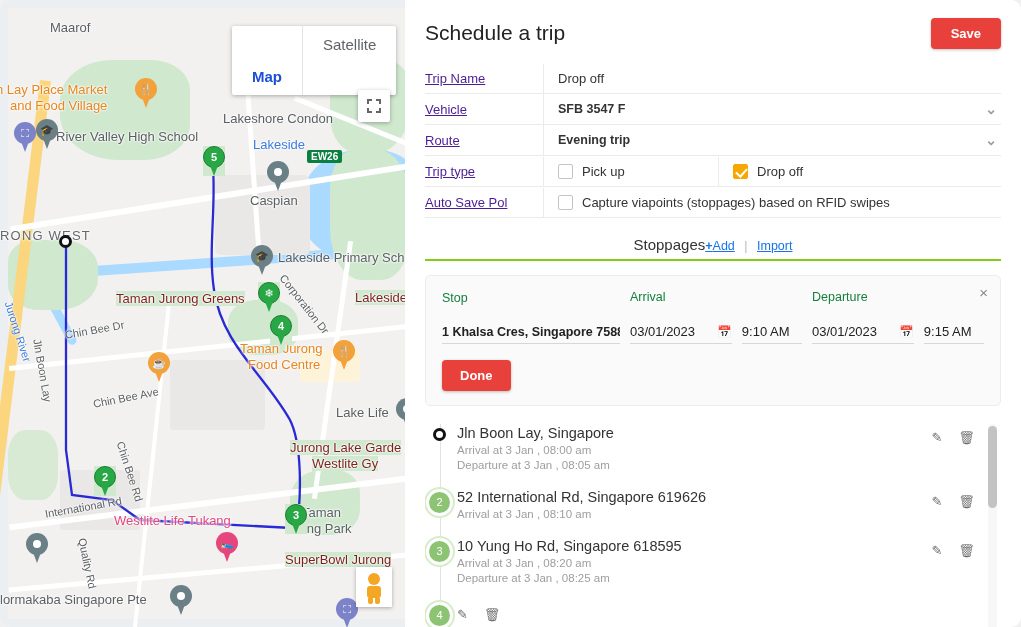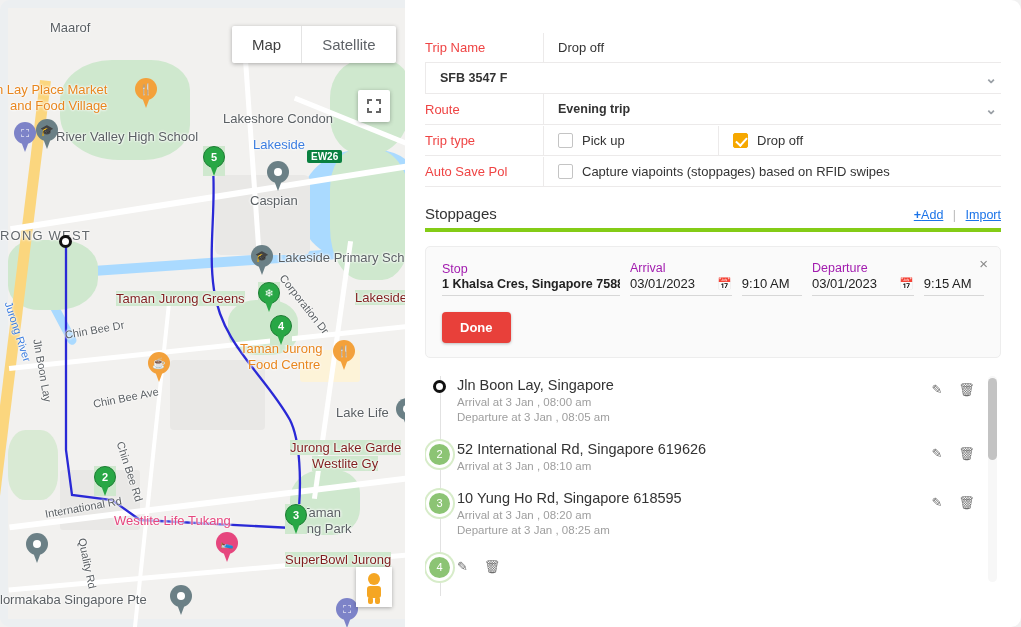--- a/index.html
+++ b/index.html
@@ -60,21 +60,21 @@
                 text-align:center; color:#fff; font-size:11px; }
 
   .origin-dot { position:absolute; width:13px; height:13px; border-radius:50%;
                 background:#fff; border:3px solid #111; }
 
   .route-svg { position:absolute; left:0; top:0; width:405px; height:627px; pointer-events:none; }
 
   .map-toggle { position:absolute; left:232px; top:26px; display:flex;
                 background:#fff; border-radius:2px; box-shadow:0 1px 4px rgba(0,0,0,.3); overflow:hidden; }
   .map-toggle div { padding:10px 20px; font-size:15px; color:#5f6368; cursor:pointer; }
-  .map-toggle div.active { color:#404040; font-weight:normal; }
+  .map-toggle div.active { color:#1d4ed8; font-weight:bold;margin-top:32px; }
   .map-toggle .sep { padding:0; width:1px; background:#e4e4e4; }
 
   .fullscreen-btn { position:absolute; left:358px; top:90px; width:32px; height:32px; background:#fff;
                     border-radius:2px; box-shadow:0 1px 4px rgba(0,0,0,.3); cursor:pointer; }
   .fullscreen-btn span { position:absolute; width:5px; height:5px; border:2px solid #666; }
   .fs-tl { left:9px;  top:9px;  border-right:none!important; border-bottom:none!important; }
   .fs-tr { right:9px; top:9px;  border-left:none!important;  border-bottom:none!important; }
   .fs-bl { left:9px;  bottom:9px;border-right:none!important;border-top:none!important; }
   .fs-br { right:9px; bottom:9px;border-left:none!important; border-top:none!important; }
 
@@ -86,50 +86,50 @@
     position:relative; flex:1; height:627px; background:#fff;
     border-radius:0 10px 10px 0; padding:18px 20px 0 20px; overflow:hidden;
   }
   .panel-head { display:flex; align-items:flex-start; justify-content:space-between; }
   .panel-title { font-size:21px; color:#222; margin:3px 0 0 0; font-weight:normal; }
   .btn-save { background:#e8403a; color:#fff; border:none; border-radius:4px;
               padding:8px 20px; font-size:13px; font-weight:bold; cursor:pointer;
               box-shadow:0 1px 3px rgba(0,0,0,.25); }
 
   .frow { display:flex; align-items:center; border-bottom:1px solid #eceaea; min-height:31px; }
-  .flabel { width:118px; font-size:13px; color:#ef4444; padding:7px 0; flex:0 0 118px; }
+  .flabel { width:118px; font-size:13px; color:#4c1d95; padding:7px 0; flex:0 0 118px;text-decoration:underline; }
   .fvalue { flex:1; font-size:13px; color:#333; padding:7px 0 7px 14px;
             border-left:1px solid #eceaea; display:flex; align-items:center; }
   .fvalue.bold { font-weight:bold; font-size:12.5px; }
   .chev { margin-left:auto; margin-right:4px; color:#9aa0a6; font-size:14px; }
 
   .cbcell { display:flex; align-items:center; gap:9px; padding:7px 0 7px 14px;
             border-left:1px solid #eceaea; font-size:13px; color:#333; }
   .cbcell.grow { flex:1; }
   .cbcell.half { width:175px; flex:0 0 175px; }
   .cbox { width:15px; height:15px; border:1px solid #c4c4c4; border-radius:2px; background:#fff;
           display:inline-block; flex:0 0 15px; }
   .cbox.checked { background:#f6a800; border-color:#f6a800; position:relative; }
   .cbox.checked::after { content:""; position:absolute; left:4px; top:1px; width:5px; height:9px;
           border:solid #fff; border-width:0 2px 2px 0; transform:rotate(42deg); }
 
-  .stoppages-head { display:flex; align-items:flex-end; justify-content:space-between;
-                    padding:18px 0 6px 0; border-bottom:4px solid #84cc16; }
+  .stoppages-head { display:flex; align-items:flex-end; justify-content:center;
+                    padding:18px 0 6px 0; border-bottom:2px solid #84cc16; }
   .stoppages-title { font-size:15px; color:#333; }
   .links { font-size:12.5px; color:#1a73e8; }
   .links a { color:#1a73e8; text-decoration:underline; cursor:pointer; }
   .links .plus { text-decoration:none; font-weight:bold; }
   .links .divider { color:#bbb; padding:0 6px; text-decoration:none; }
 
   .edit-card { position:relative; margin-top:14px; background:#fafafa; border:1px solid #ededed;
                border-radius:5px; padding:14px 16px 14px 16px; }
   .edit-close { position:absolute; right:12px; top:8px; color:#8a8a8a; font-size:15px; cursor:pointer; }
   .edit-row { display:flex; align-items:flex-end; gap:0; }
   .fld { display:flex; flex-direction:column; }
-  .fld .cap { font-size:12.5px; color:#a21caf; margin-bottom:1px; }
+  .fld .cap { font-size:12.5px; color:#15803d; margin-bottom:20px; }
   .fld .ipt { border-bottom:1px solid #d7d7d7; font-size:13px; color:#222; padding-bottom:4px;
               display:flex; align-items:center; position:relative; }
   .fld.stop { width:178px; }
   .fld.stop .ipt { font-weight:bold; font-size:12.5px; white-space:nowrap; overflow:hidden; }
   .fld.stop .dd { position:absolute; right:2px; bottom:-9px; color:#9aa0a6; font-size:13px; }
   .fld.date { width:105px; margin-left:10px; }
   .fld.date .cal { margin-left:auto; font-size:12px; }
   .fld.time { width:62px; margin-left:10px; }
   .btn-done { margin-top:16px; background:#e8403a; color:#fff; border:none; border-radius:4px;
               padding:8px 18px; font-size:13px; font-weight:bold; cursor:pointer;
@@ -336,29 +336,34 @@
         <circle cx="18" cy="12" r="6" fill="#f5a623"></circle>
         <rect x="11" y="19" width="14" height="12" rx="3" fill="#f5a623"></rect>
         <rect x="12" y="30" width="5" height="7" rx="2" fill="#f5a623"></rect>
         <rect x="19" y="30" width="5" height="7" rx="2" fill="#f5a623"></rect>
       </svg>
     </div>
   </div>
 
   <div class="form-panel">
 
+    <div class="panel-head">
+      <h1 class="panel-title">Schedule a trip</h1>
+      <button class="btn-save">Save</button>
+    </div>
 
     <div class="frow" style="margin-top:14px;">
       <div class="flabel">Trip Name</div>
       <div class="fvalue">
         <span>Drop off</span>
       </div>
     </div>
 
     <div class="frow">
+      <div class="flabel">Vehicle</div>
       <div class="fvalue bold">
         <span>SFB 3547 F</span>
         <span class="chev">⌄</span>
       </div>
     </div>
 
     <div class="frow">
       <div class="flabel">Route</div>
       <div class="fvalue bold">
         <span>Evening trip</span>

